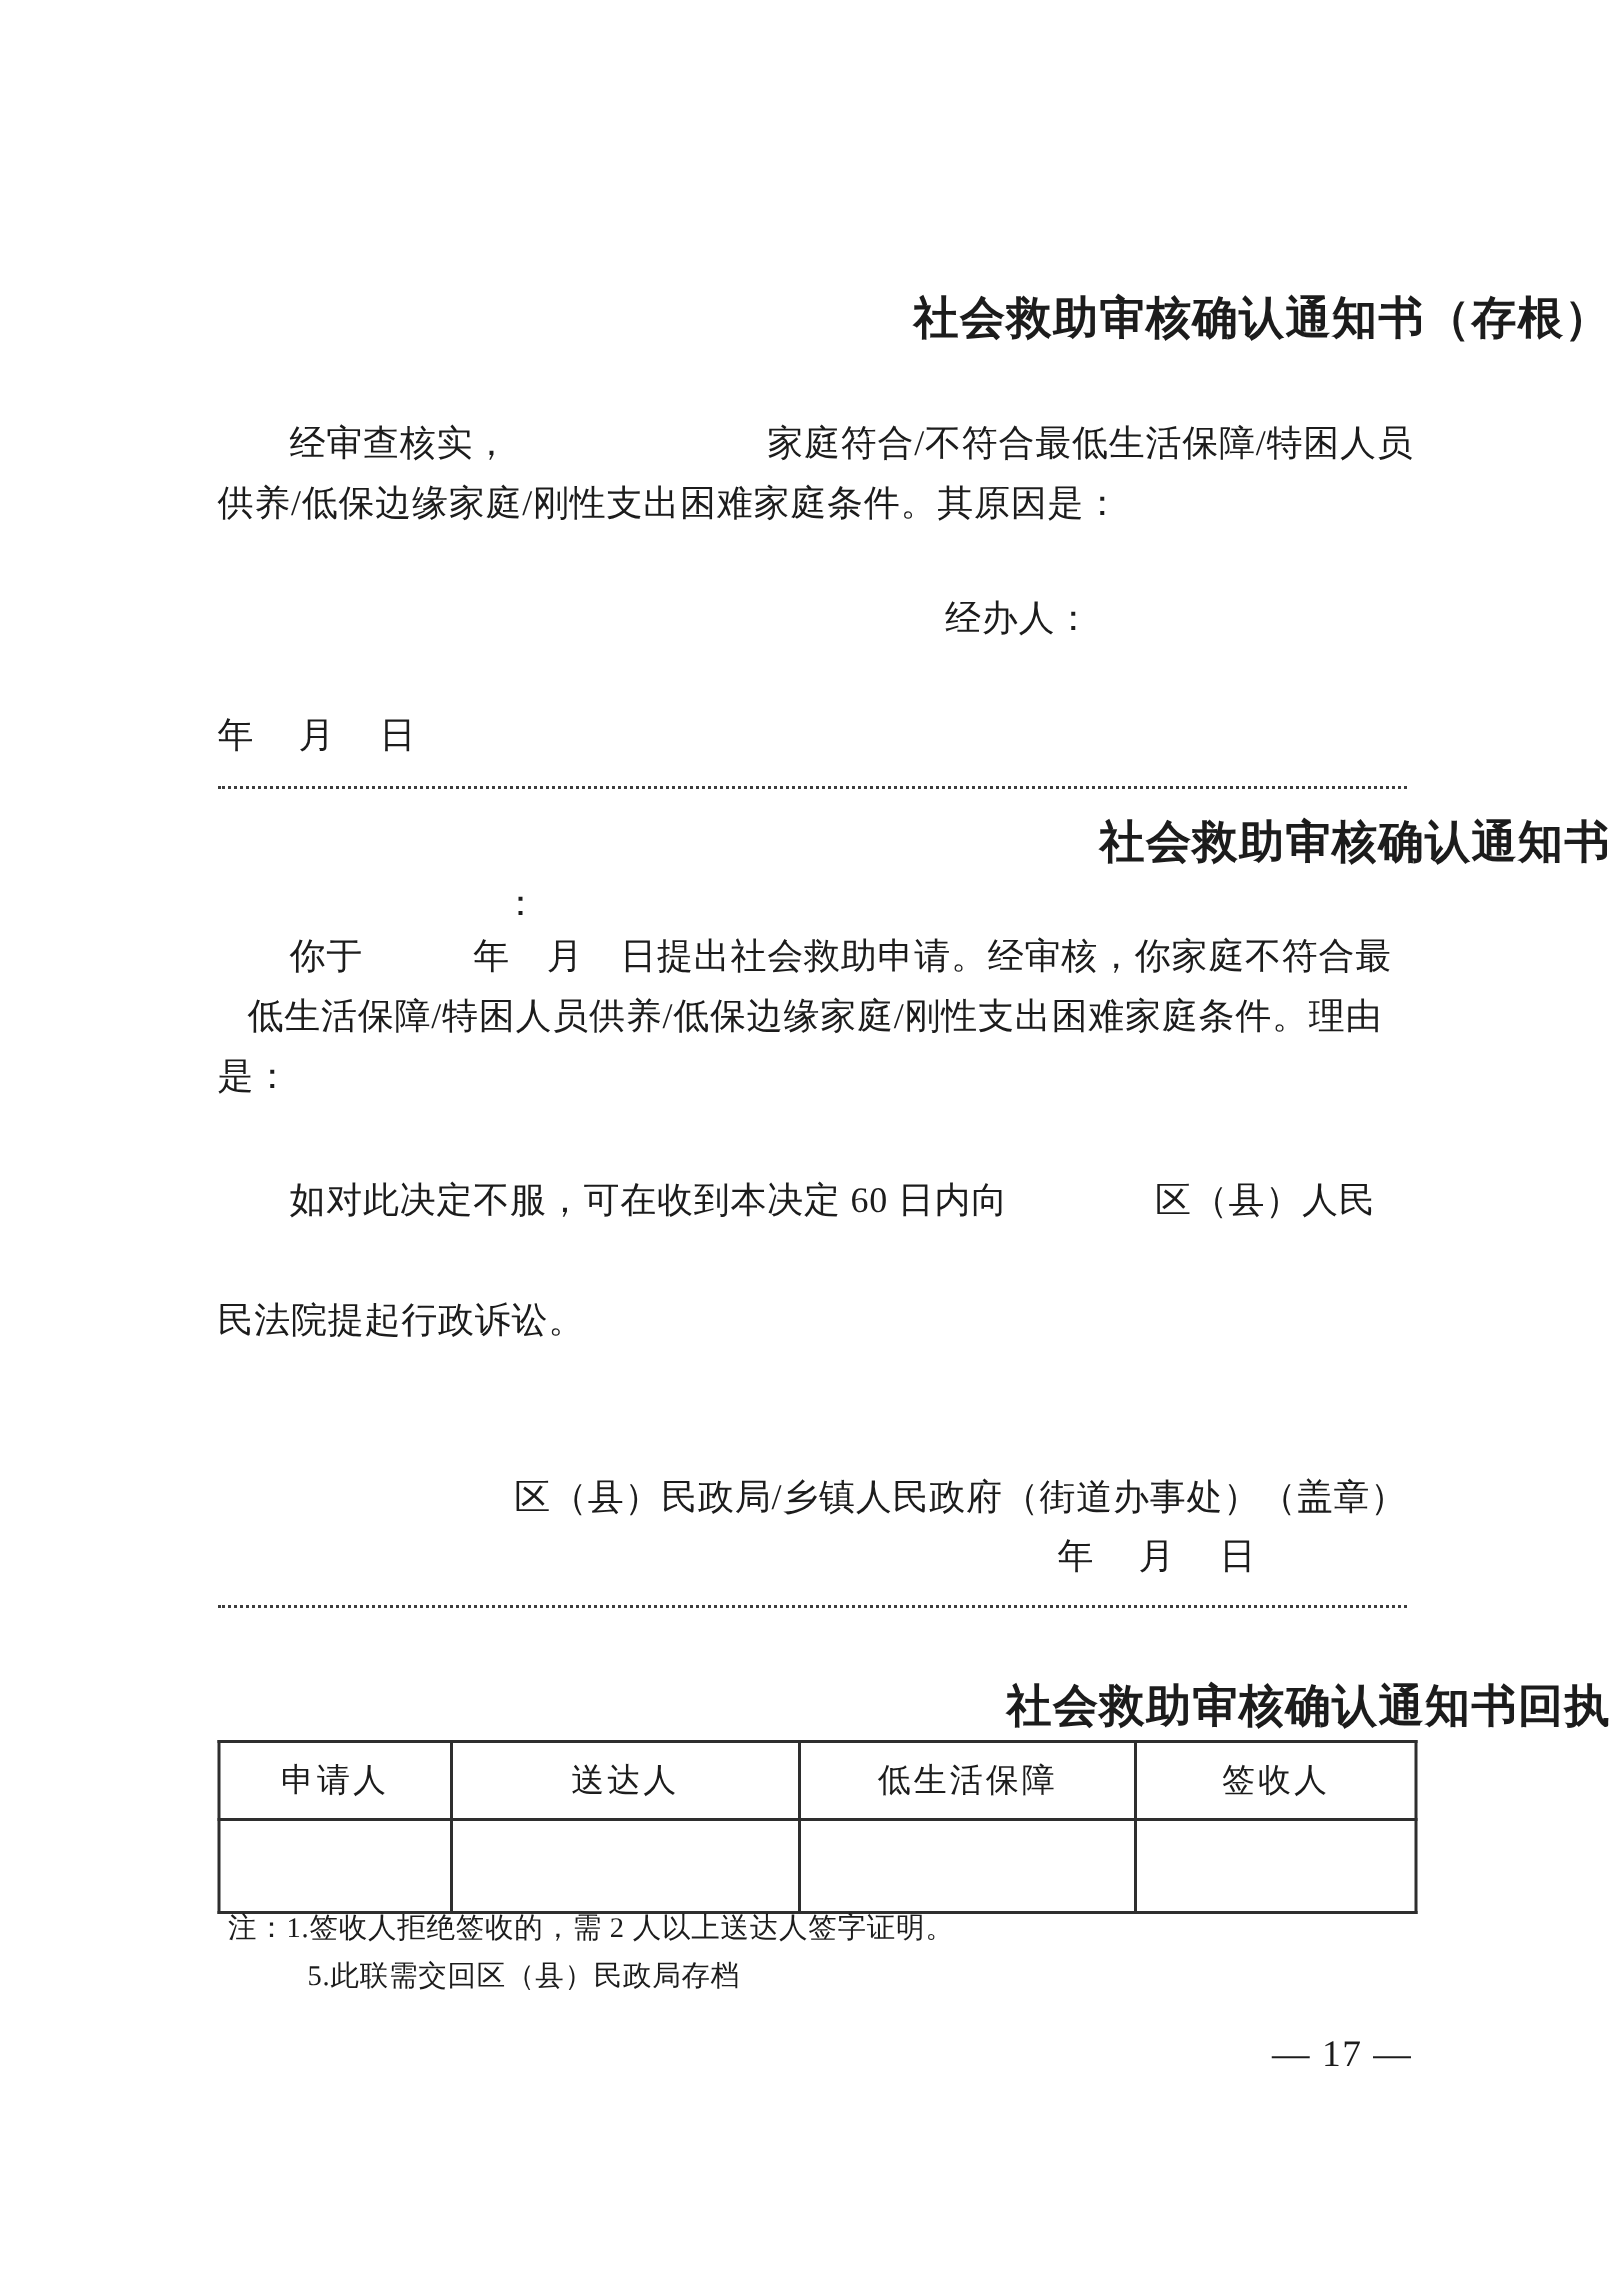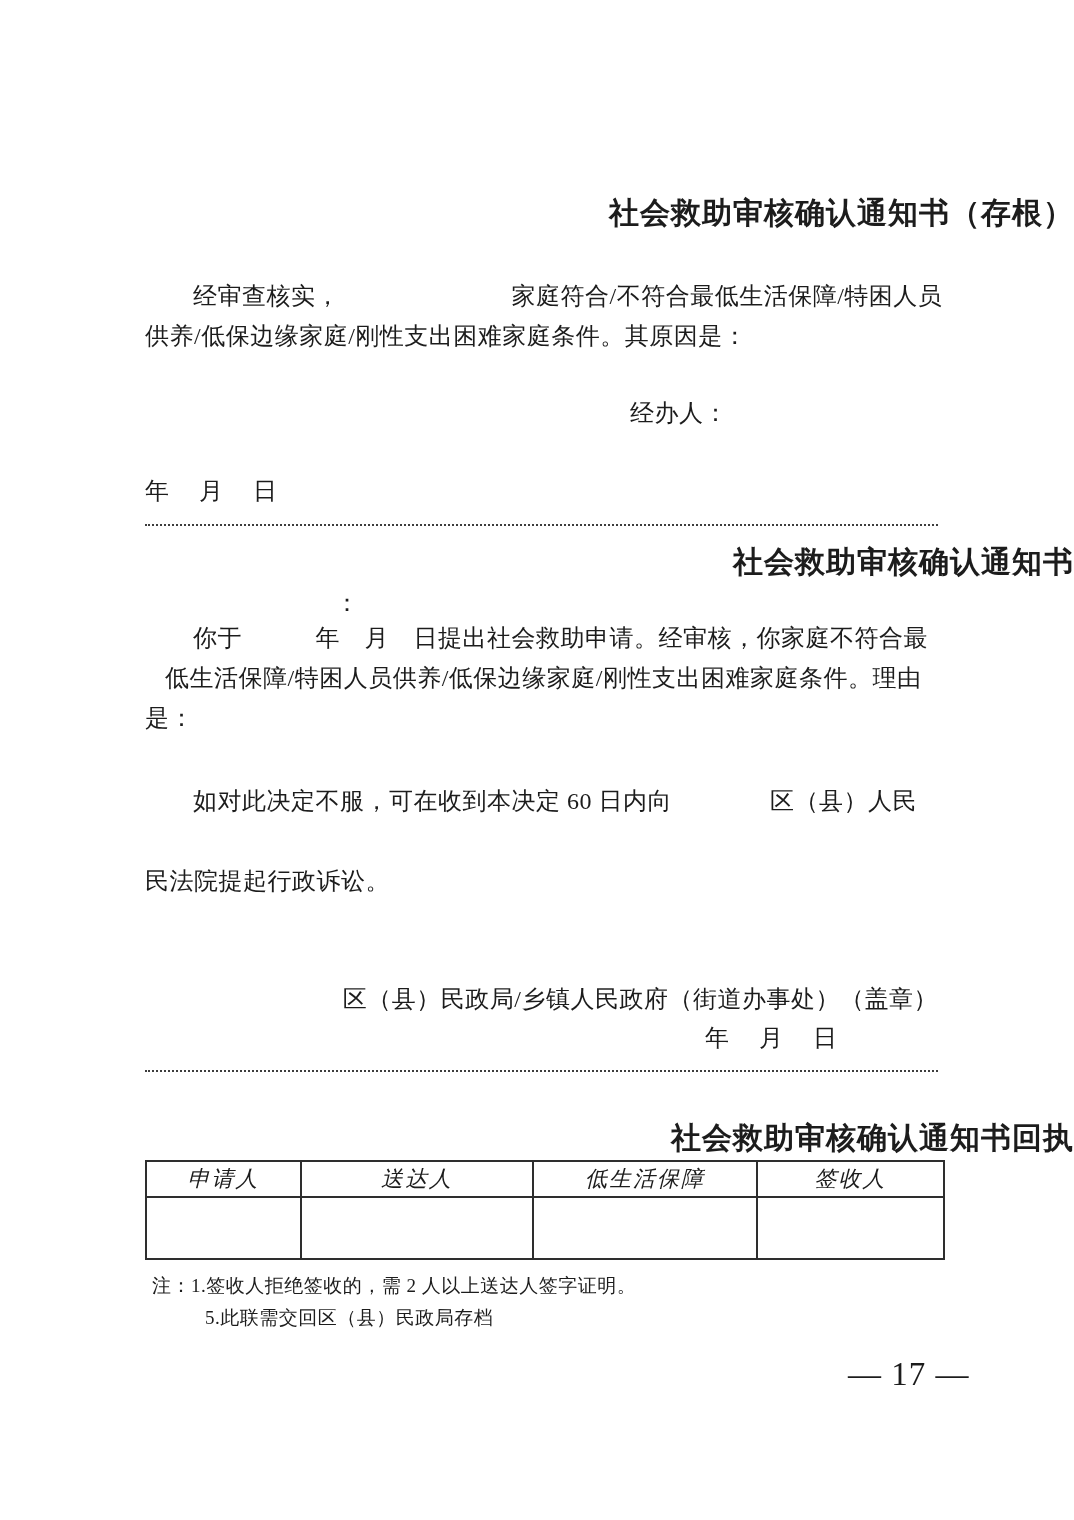--- a/index.html
+++ b/index.html
@@ -46,30 +46,30 @@
     table-layout:fixed;
     font-size:22px;
   }
   .receipt-table th, .receipt-table td {
     border:2px solid #2e2e2e;
     text-align:center;
     font-weight:normal;
     padding:0;
     letter-spacing:2px;
   }
-  .receipt-table thead tr { height:36px;font-style:italic; }
+  .receipt-table thead tr { height:52px; }
   .receipt-table tbody tr { height:62px; }
   .note {
     font-size:19px;
     line-height:24px;
     white-space:pre;
     letter-spacing:0.5px;
   }
   .pageno {
-    font-size:33px;
+    font-size:25px;
     letter-spacing:1px;
     white-space:pre;
   }
 </style>
 </head>
 <body>
 
 <div class="page">
 
   <div class="abs doc-title" style="top:195px;">社会救助审核确认通知书（存根）</div>

